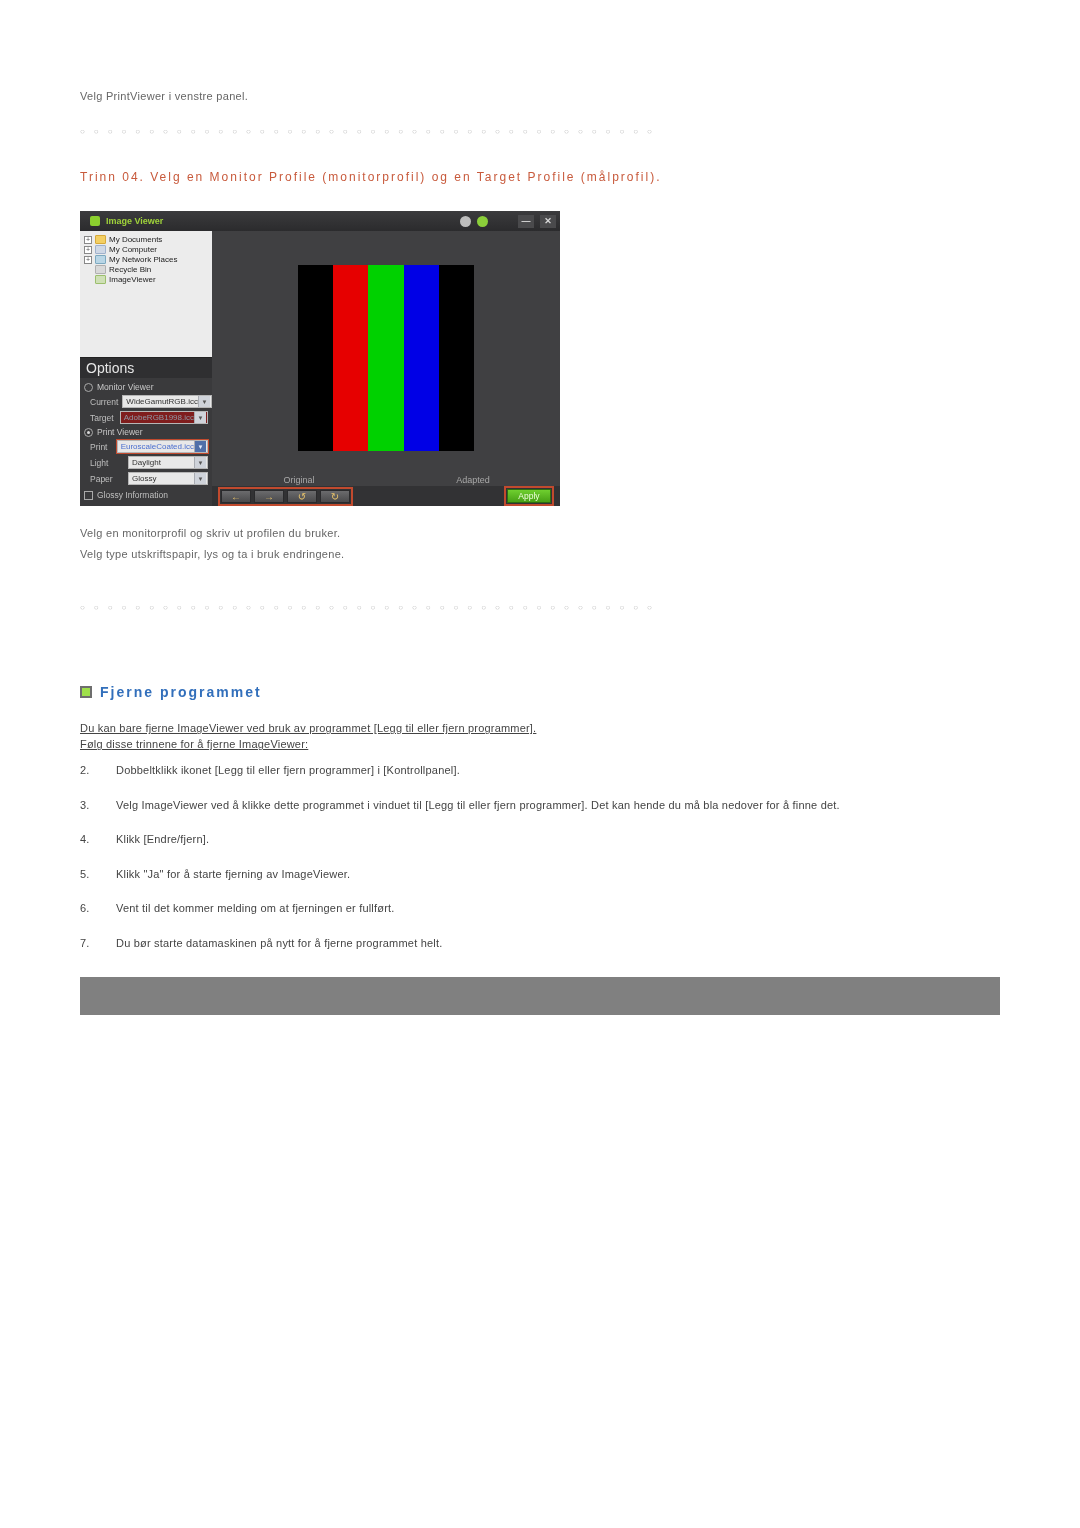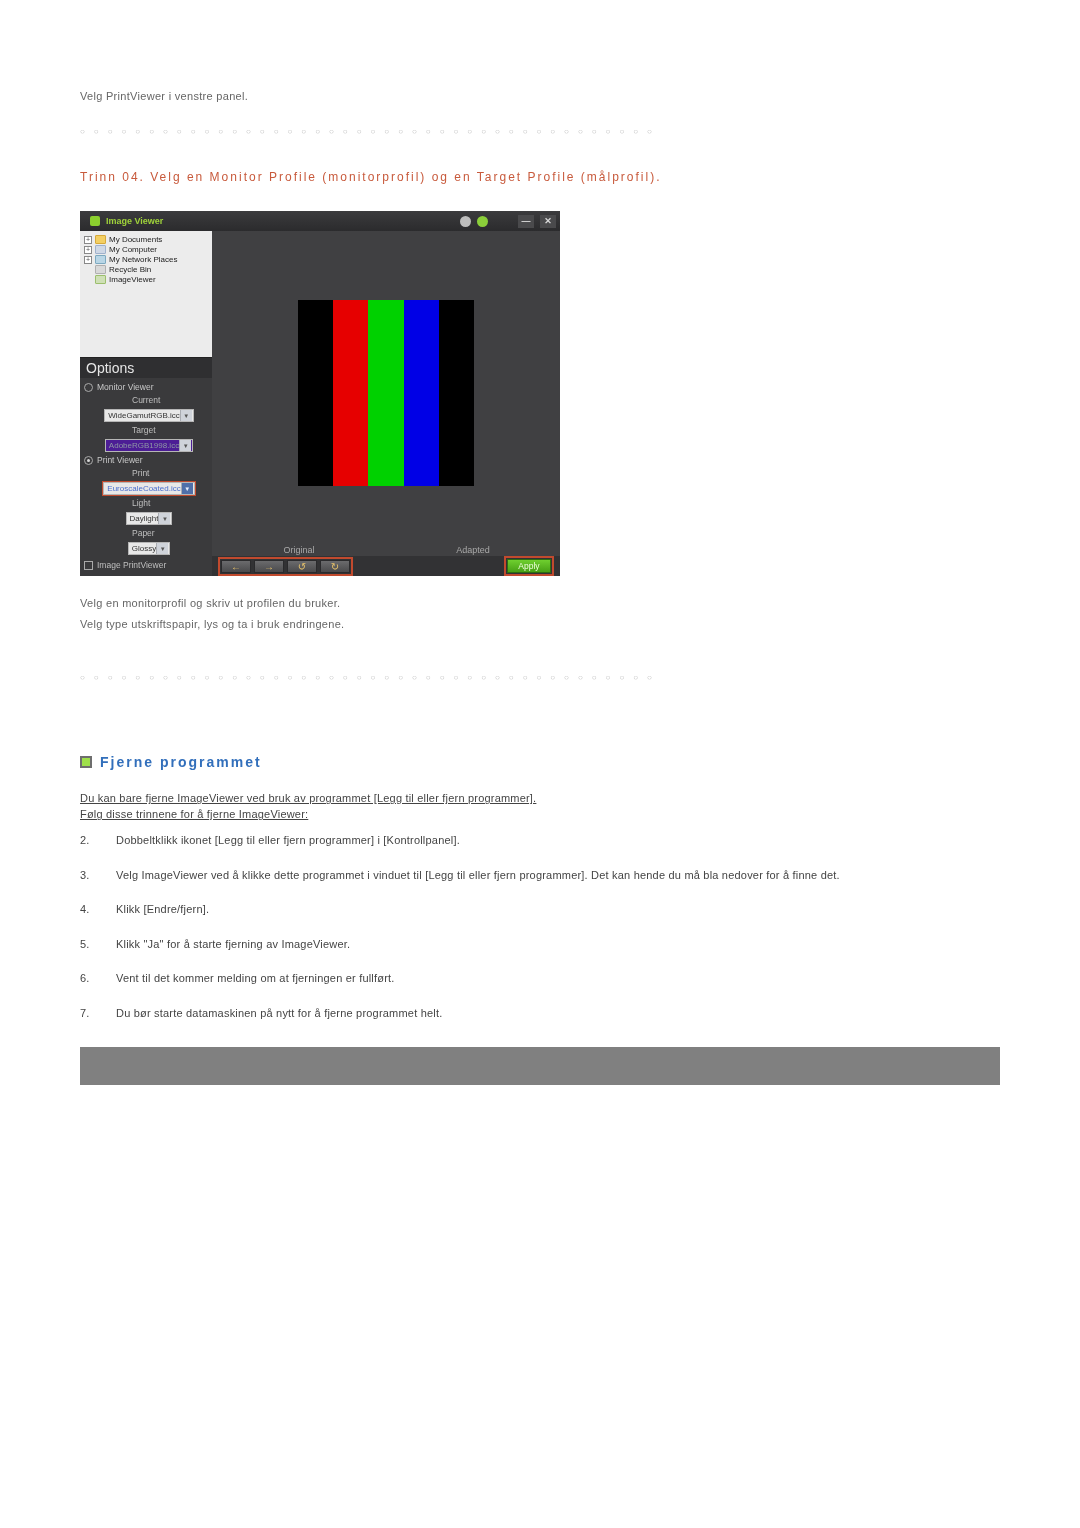--- a/index.html
+++ b/index.html
@@ -114,30 +114,30 @@
     color:#c8c8c8; font-size:8.5px;
   }
   .radio-dot {
     width:9px; height:9px; border-radius:50%; border:1px solid #aaa; background:#3a3a3c;
     position:relative;
   }
   .radio-dot.on::after{
     content:""; position:absolute; inset:2px; border-radius:50%; background:#d8d8d8;
   }
   .opt-row {
-    display:flex; align-items:center; gap:4px; padding-left:6px;flex-direction:column;
+    display:flex; align-items:center; gap:4px; padding-left:6px;
   }
   .opt-label { width:34px; color:#bfbfbf; font-size:8.5px; }
   .opt-select {
     flex:1; height:13px; background:#e8e8e8; border:1px solid #b6b6b6;
     font-size:8px; color:#333; display:flex; align-items:center; justify-content:space-between;
     padding:0 1px 0 3px;
   }
   .opt-select.disabled {
-    background:#4c1d95; color:#8e97a4;
+    background:#7f1d1d; color:#8e97a4;
   }
   .opt-select.hi {
     outline:1px solid #c14a2e;
     color:#4a6ecf;
   }
   .sel-btn {
     width:12px; height:11px; background:#cfd3da; border-left:1px solid #a9acb2;
     display:flex; align-items:center; justify-content:center;
     font-size:6px; color:#555;
   }
@@ -342,21 +342,21 @@
           </div>
           <div class="opt-row">
             <span class="opt-label">Paper</span>
             <div class="opt-select">
               <span>Glossy</span>
               <span class="sel-btn">▼</span>
             </div>
           </div>
           <div class="chk-row">
             <span class="chk-box"></span>
-            <span>Image PrintViewer</span>
+            <span>Glossy Information</span>
           </div>
         </div>
       </div>
       <div class="right-pane">
         <div class="preview-area">
           <div class="preview-img">
             <div class="stripe" style="background:#000"></div>
             <div class="stripe r"></div>
             <div class="stripe g"></div>
             <div class="stripe b"></div>

